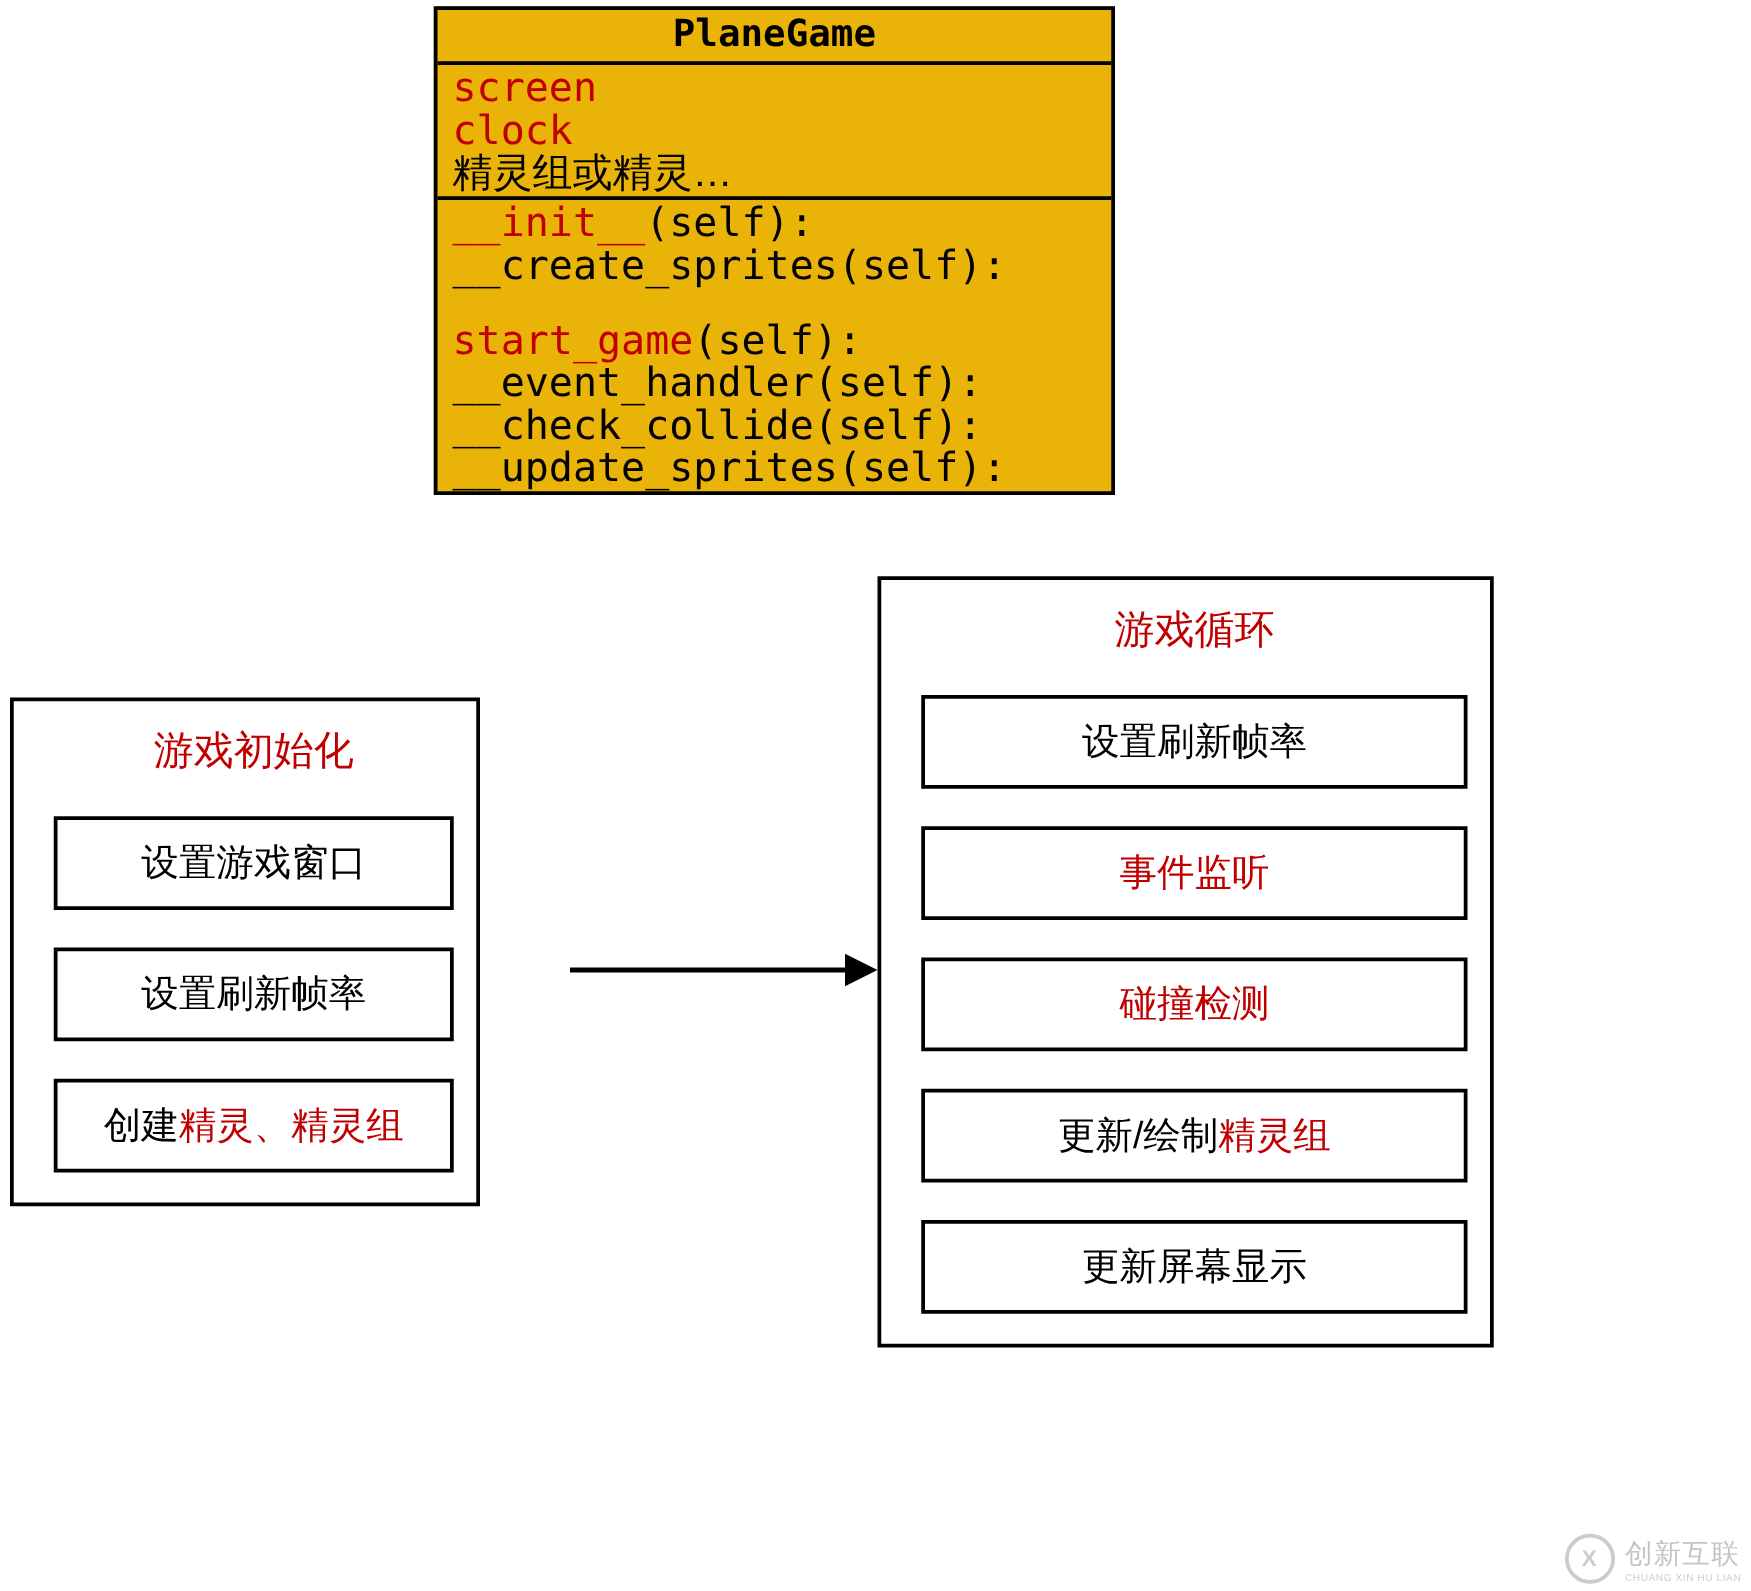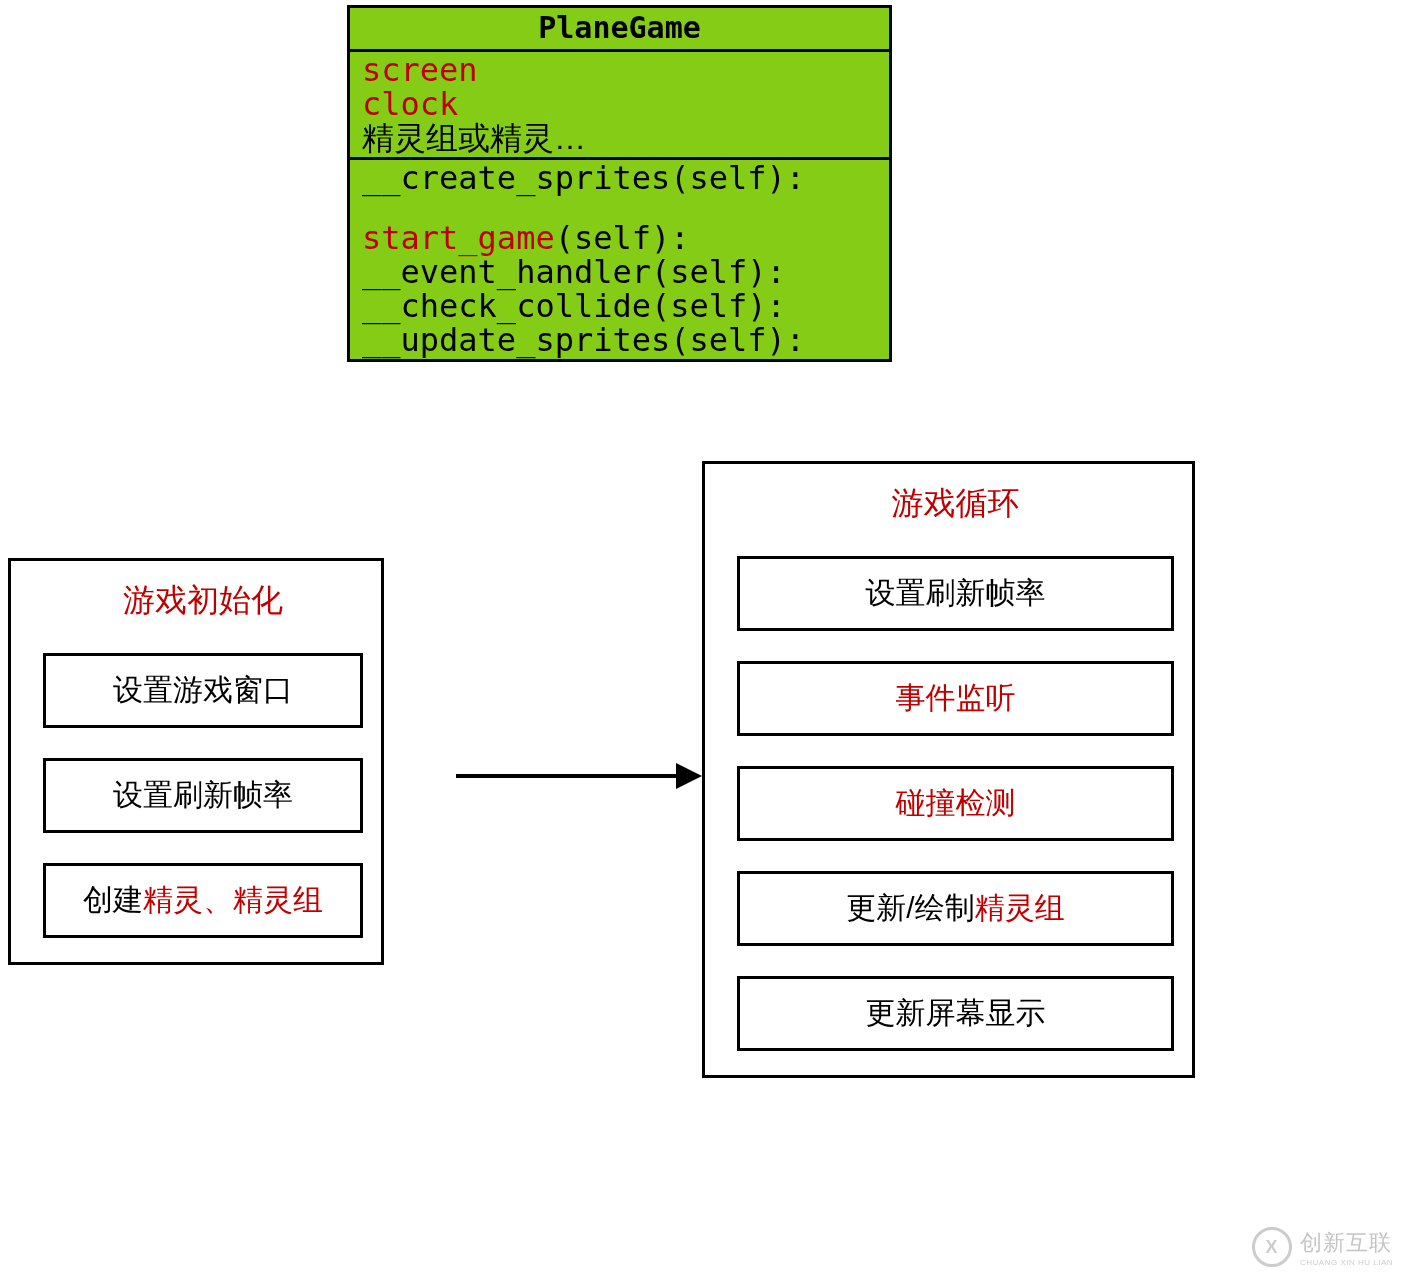--- a/index.html
+++ b/index.html
@@ -12,21 +12,21 @@
     position: relative;
   }
   .mono {
     font-family: "Menlo", "Consolas", "DejaVu Sans Mono", monospace;
   }
   .red { color: #c00000; }
   .box {
     position: absolute;
     border: 3px solid #000;
     box-sizing: border-box;
-    background: #84cc16;
+    background: #eab308;
   }
   
   .uml {
     left: 347px;
     top: 5px;
     width: 545px;
   }
   .uml-header {
     border-bottom: 3px solid #000;
     text-align: center;
@@ -138,20 +138,21 @@
 <body>
 
 <div class="box uml">
   <div class="uml-header mono">PlaneGame</div>
   <div class="uml-attrs mono">
     <div><span class="red">screen</span></div>
     <div><span class="red">clock</span></div>
     <div style="font-family:'PingFang SC','Microsoft YaHei',sans-serif;"><span>精灵组或精灵…</span></div>
   </div>
   <div class="uml-methods mono">
+    <div><span class="red">__init__</span><span>(self):</span></div>
     <div><span>__create_sprites(self):</span></div>
     <div class="uml-methods-spacer"></div>
     <div><span class="red">start_game</span><span>(self):</span></div>
     <div><span>__event_handler(self):</span></div>
     <div><span>__check_collide(self):</span></div>
     <div><span>__update_sprites(self):</span></div>
   </div>
 </div>
 
 <div class="panel panel-left">

